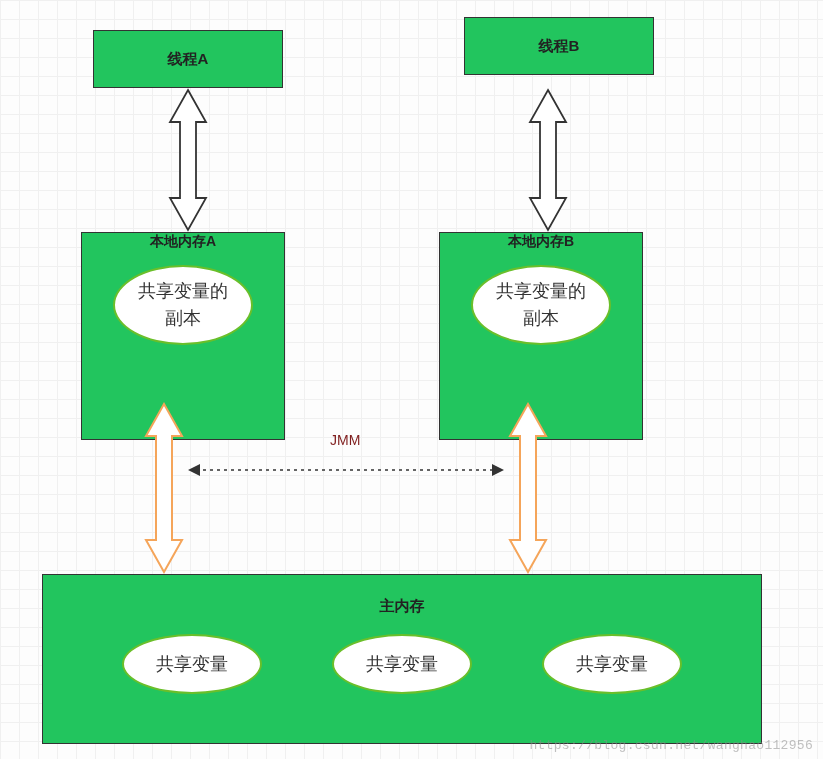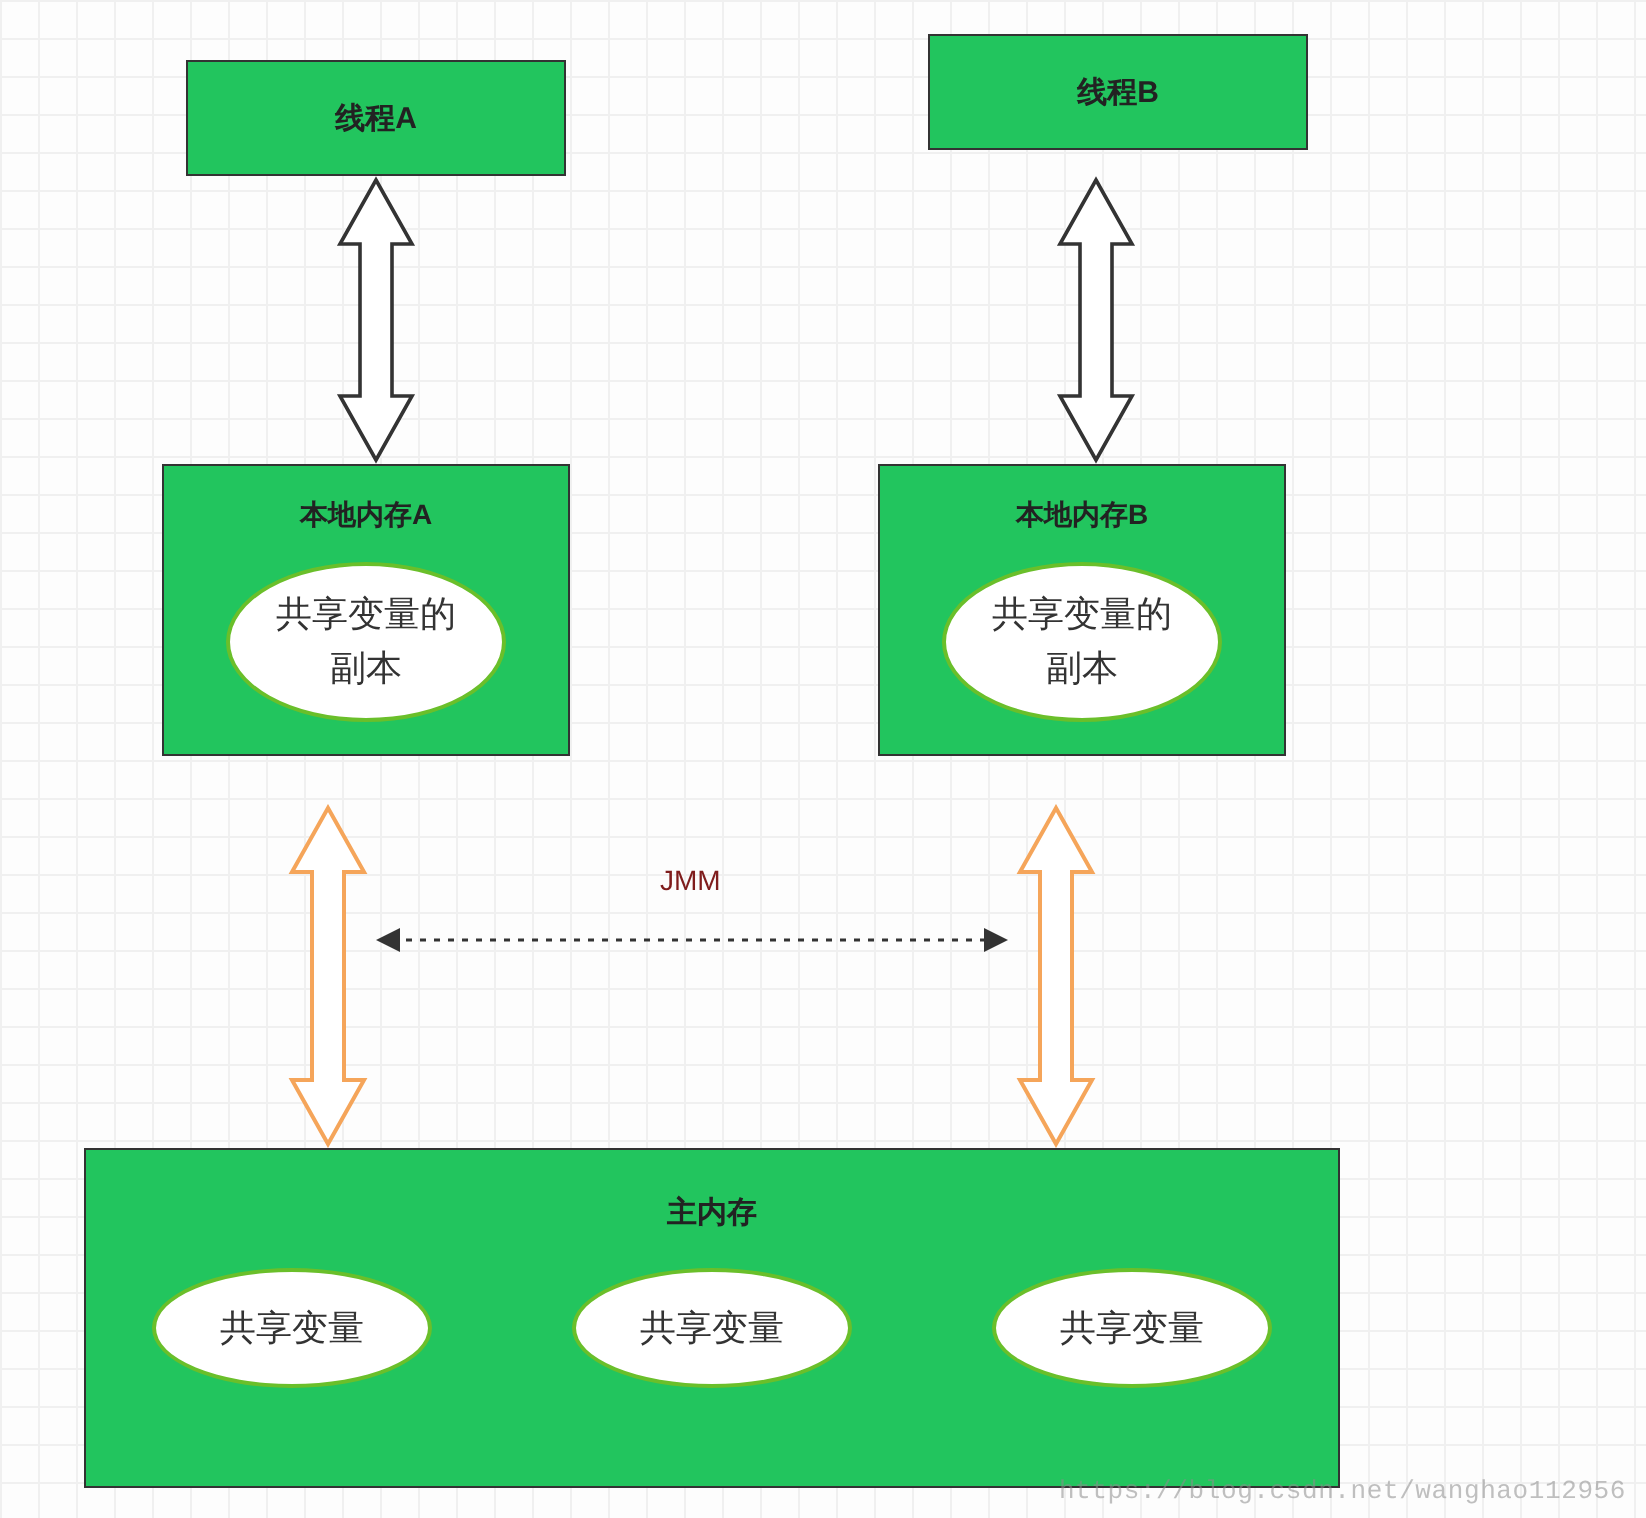--- a/index.html
+++ b/index.html
@@ -29,22 +29,21 @@
     height: 58px;
     justify-content: center;
   }
   .thread-title {
     font-size: 15px;
     font-weight: 600;
     color: #222;
   }
   .local-mem-box {
     width: 204px;
-    height: 146px;
-    padding-top: 16px;
+    height: 208px;
   }
   .local-mem-title {
     font-size: 14px;
     font-weight: 600;
     color: #222;
     margin-bottom: 14px;
   }
   .ellipse {
     border: 2px solid #6abf2a;
     border-radius: 50%;
@@ -55,21 +54,21 @@
     font-size: 18px;
     color: #333;
     background: #fff;
   }
   .local-ellipse {
     width: 140px;
     height: 80px;
     line-height: 1.5;
   }
   .main-mem-box {
-    width: 628px;
+    width: 720px;
     height: 170px;
     padding-top: 22px;
     align-items: center;
   }
   .main-mem-title {
     font-size: 15px;
     font-weight: 600;
     color: #222;
     margin-bottom: 18px;
   }

